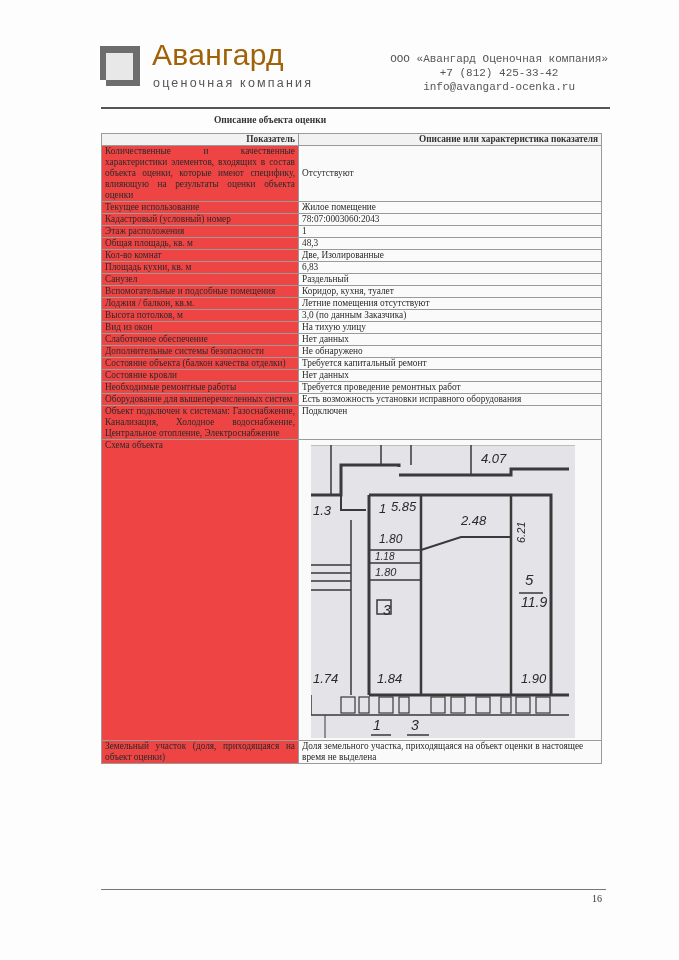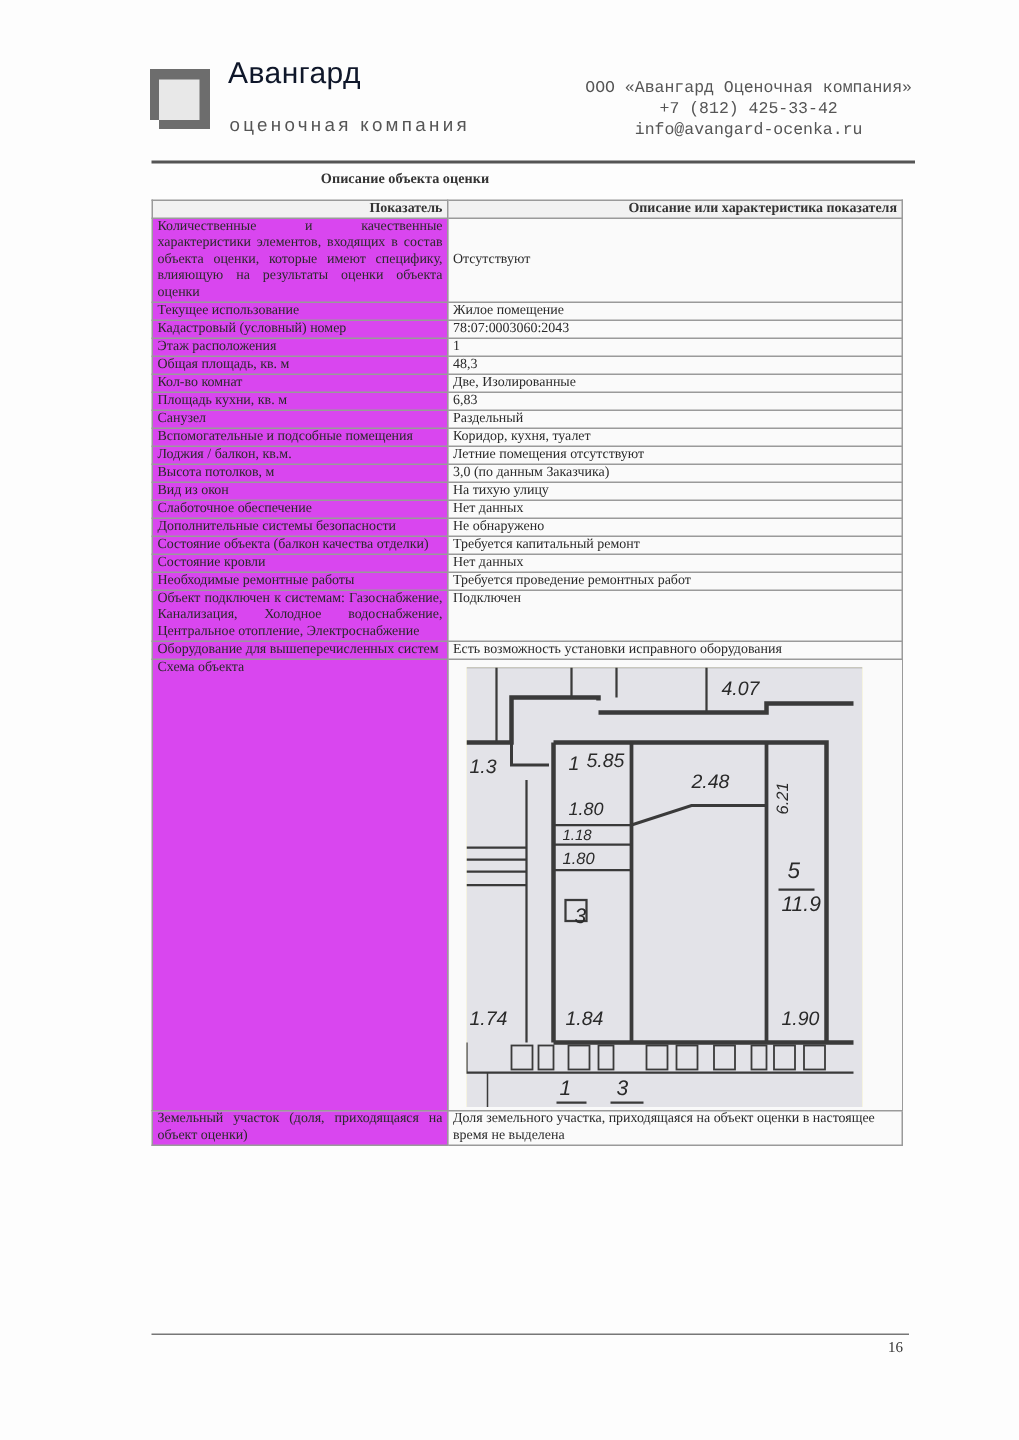--- a/index.html
+++ b/index.html
@@ -5,32 +5,32 @@
   html, body { margin:0; padding:0; background:#ffffff; }
   body { width:679px; height:960px; position:relative; overflow:hidden; font-family:"Liberation Serif", serif; color:#2a2a2a; }
   .page { position:absolute; left:0; top:0; width:679px; height:960px; background:#fdfdfd; }
 
   
   .logo { position:absolute; left:100px; top:42px; width:200px; height:60px; }
   .logo-mark { position:absolute; left:0; top:4px; width:40px; height:40px; }
   .logo-mark .outer { position:absolute; left:0; top:0; width:40px; height:40px; background:#6d6d6d; }
   .logo-mark .inner { position:absolute; left:6px; top:7px; width:27px; height:27px; background:#e8e8e8; }
   .logo-mark .cut { position:absolute; left:0; top:34px; width:6px; height:6px; background:#fdfdfd; }
-  .logo-title { position:absolute; left:52px; top:-4px; font-family:"Liberation Sans", sans-serif; font-size:20px; color:#0f172a; letter-spacing:0.3px; }
+  .logo-title { position:absolute; left:52px; top:-4px; font-family:"Liberation Sans", sans-serif; font-size:30px; color:#a16207; letter-spacing:0.3px; }
   .logo-sub { position:absolute; left:53px; top:34px; font-family:"Liberation Sans", sans-serif; font-size:12.5px; color:#555; letter-spacing:2.2px; white-space:nowrap; }
   .contact { position:absolute; right:71px; top:52px; text-align:center; font-family:Liberation Mono, monospace; font-size:11px; line-height:14px; color:#555; }
   .header-rule { position:absolute; left:101px; top:107px; width:509px; height:2px; background:#555; }
 
   .section-title { position:absolute; left:0; width:540px; top:115px; text-align:center; font-weight:bold; font-size:9.5px; color:#333; }
 
   
   table.desc { position:absolute; left:101px; top:133px; width:501px; border-collapse:collapse; font-size:9.3px; line-height:11px; }
   table.desc td, table.desc th { border:1px solid #9a9a9a; padding:0 3px; vertical-align:top; }
   table.desc th { font-weight:bold; text-align:right; background:#f2f2f2; height:11px; color:#333; }
-  table.desc td.k { width:190px; text-align:justify; background:#d946ef; }
+  table.desc td.k { width:190px; text-align:justify; background:#ef4444; }
   table.desc td.v { background:#fafafa; }
   table.desc td.v.mid { vertical-align:middle; }
   .scheme-cell { height:300px; position:relative; padding:0 !important; }
   .plan { position:absolute; left:12px; top:5px; width:264px; height:293px; background:#fef9c3; }
 
   
   .footer-rule { position:absolute; left:101px; top:889px; width:505px; height:1px; background:#777; }
   .page-num { position:absolute; left:592px; top:893px; font-size:10px; color:#333;text-align:right; }
   .scan-ghost { position:absolute; left:420px; top:823px; font-size:28px; color:#f4f4f4; font-family:"Liberation Sans", sans-serif; }
 </style>
@@ -127,26 +127,26 @@
     </tr>
     <tr>
       <td class="k">Состояние кровли</td>
       <td class="v">Нет данных</td>
     </tr>
     <tr>
       <td class="k">Необходимые ремонтные работы</td>
       <td class="v">Требуется проведение ремонтных работ</td>
     </tr>
     <tr>
+      <td class="k">Оборудование для вышеперечисленных систем</td>
+      <td class="v">Есть возможность установки исправного оборудования</td>
+    </tr>
+    <tr>
       <td class="k">Объект подключен к системам: Газоснабжение, Канализация, Холодное водоснабжение, Центральное отопление, Электроснабжение</td>
       <td class="v">Подключен</td>
-    </tr>
-    <tr>
-      <td class="k">Оборудование для вышеперечисленных систем</td>
-      <td class="v">Есть возможность установки исправного оборудования</td>
     </tr>
     <tr>
       <td class="k">Схема объекта</td>
       <td class="v scheme-cell">
         <div class="plan">
           <svg width="264" height="293" viewBox="0 0 264 293" xmlns="http://www.w3.org/2000/svg" font-family="Liberation Sans, sans-serif" font-style="italic" fill="none" stroke="#3a3a3a">
             <rect x="0" y="0" width="264" height="293" fill="#e3e3e8" stroke="none"></rect>
 
             <path d="M0 50 H30 V20 H88 V22" stroke-width="3"></path>
             <path d="M88 30 H200 V24 H258" stroke-width="3"></path>

